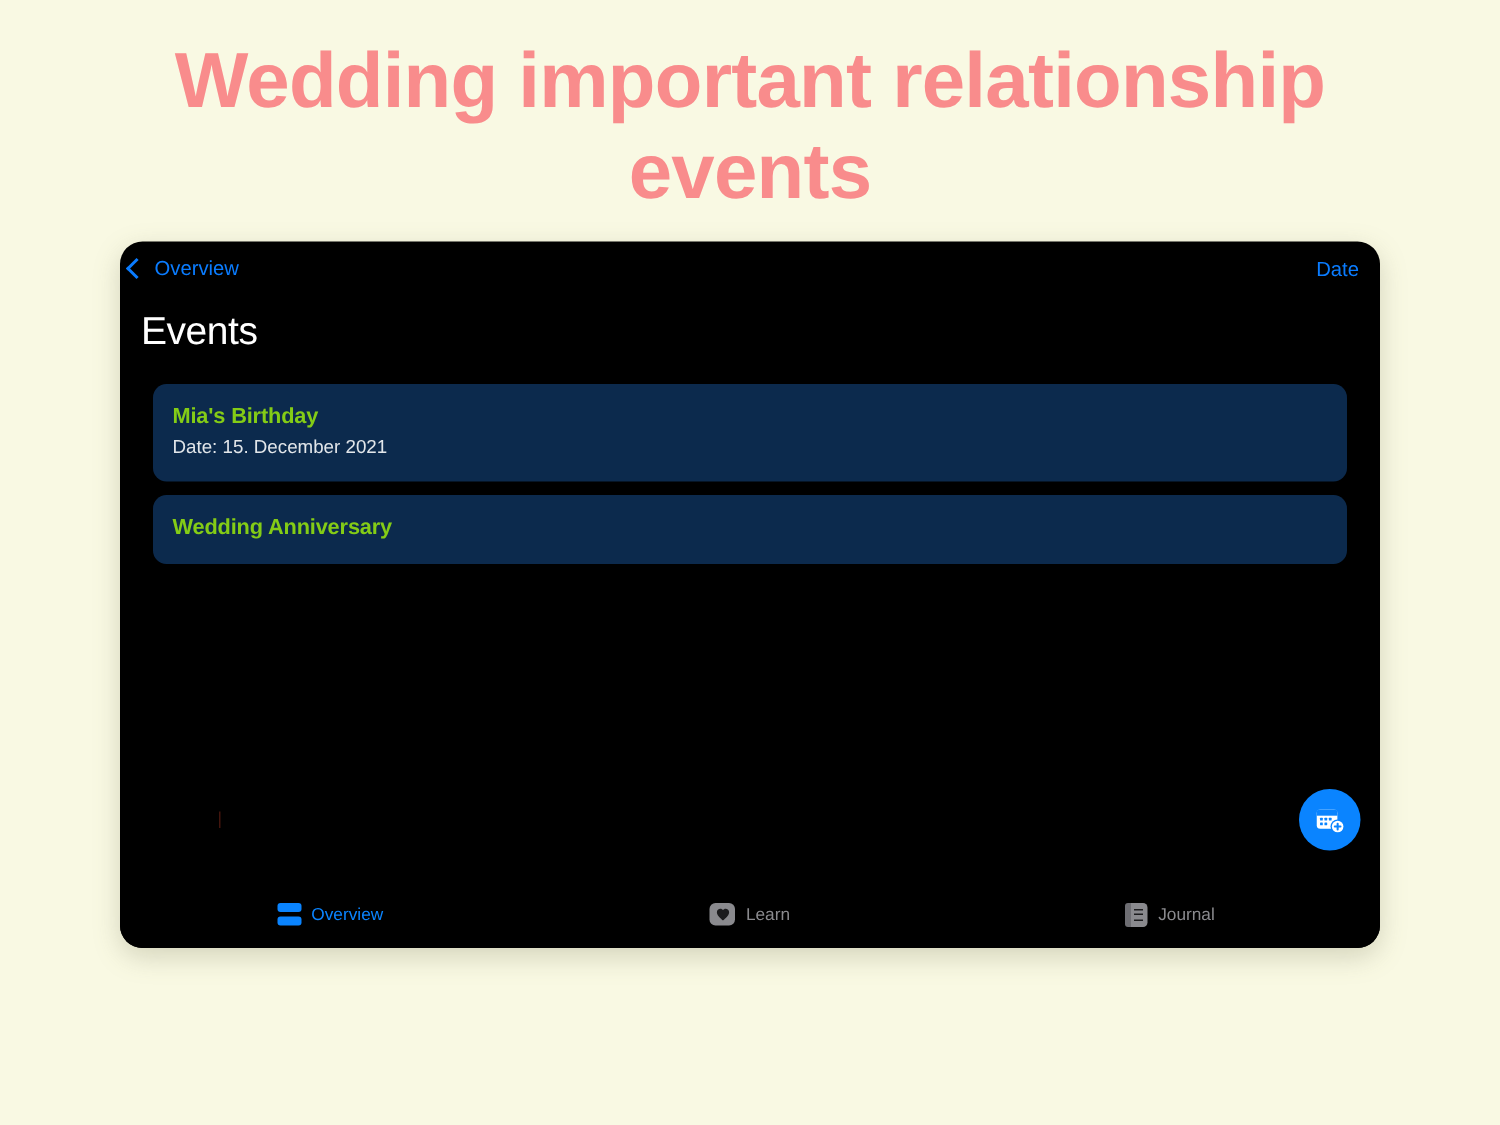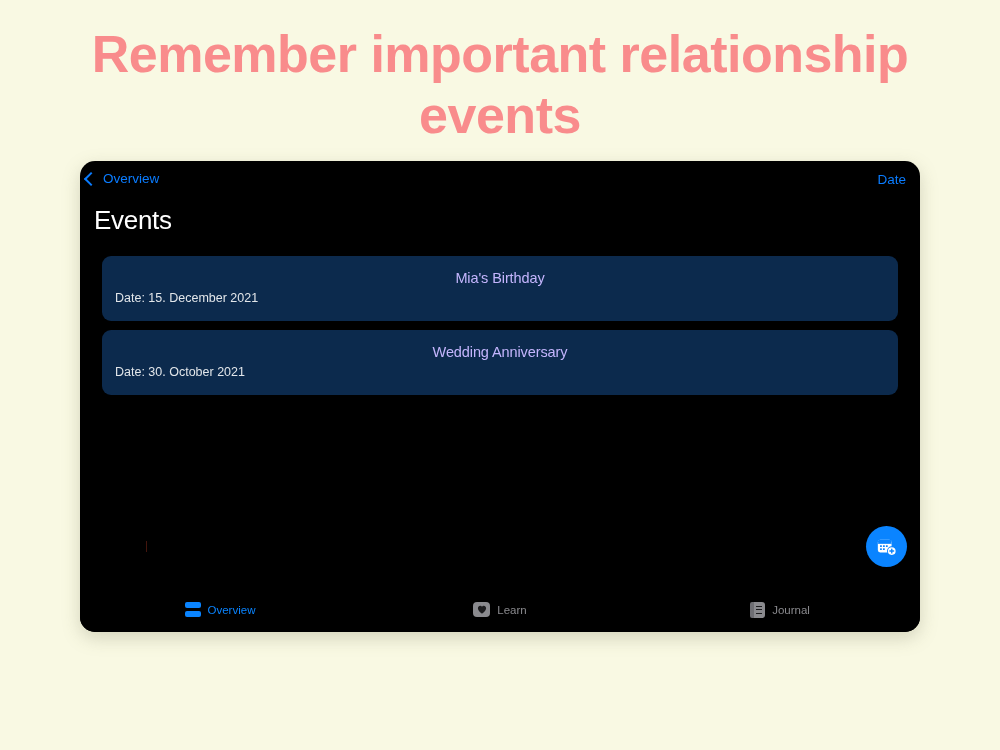--- a/index.html
+++ b/index.html
@@ -99,25 +99,24 @@
   }
 
   .event-card {
     background: #0c2a4d;
     border-radius: 9px;
     padding: 14px 13px 16px 13px;
     cursor: pointer;
   }
 
   .event-title {
-    color: #c4b5fd;
+    color: #84cc16;
     font-size: 14.5px;
-    font-weight: normal;
+    font-weight: bold;
     letter-spacing: -0.1px;
-    text-align: center;
   }
 
   .event-date {
     color: #e2e6ea;
     font-size: 12.5px;
     margin-top: 5px;
   }
 
   
   .artifacts { position: absolute; left: 66px; top: 380px; }
@@ -181,21 +180,21 @@
   .ico-journal .cover { position:absolute; inset:0 0 0 3px; background:#8a8a8e; border-radius: 1px 3px 3px 1px; }
   .ico-journal .spine { position:absolute; left:0; top:0; bottom:0; width:4px; background:#6e6e73; border-radius:2px 0 0 2px; }
   .ico-journal .line { position:absolute; left:6px; right:3px; height:1.4px; background:#1c1c1e; }
 
   
   .ico-learn { width: 17px; height: 15px; border-radius: 4px; background:#8a8a8e; display:flex; align-items:center; justify-content:center; }
 </style>
 </head>
 <body>
 
-<div class="headline">Remember important relationship events</div>
+<div class="headline">Wedding important relationship events</div>
 
 <div class="device">
 
   <div class="navbar">
     <div class="nav-back">
       <span class="chev-left"></span>
       <span>Overview</span>
     </div>
     <div class="nav-edit">Date</div>
   </div>
@@ -204,21 +203,20 @@
 
   <div class="event-list">
 
     <div class="event-card">
       <div class="event-title">Mia's Birthday</div>
       <div class="event-date">Date: 15. December 2021</div>
     </div>
 
     <div class="event-card">
       <div class="event-title">Wedding Anniversary</div>
-      <div class="event-date">Date: 30. October 2021</div>
     </div>
 
   </div>
 
   <div class="artifacts">
     <i style="left:0px;  top:0px;  height:11px;"></i>
     <i style="left:3px;  top:63px; height:7px;"></i>
     <i style="left:3px;  top:88px; height:7px;"></i>
     <i style="left:3px;  top:113px;height:7px;"></i>
   </div>

